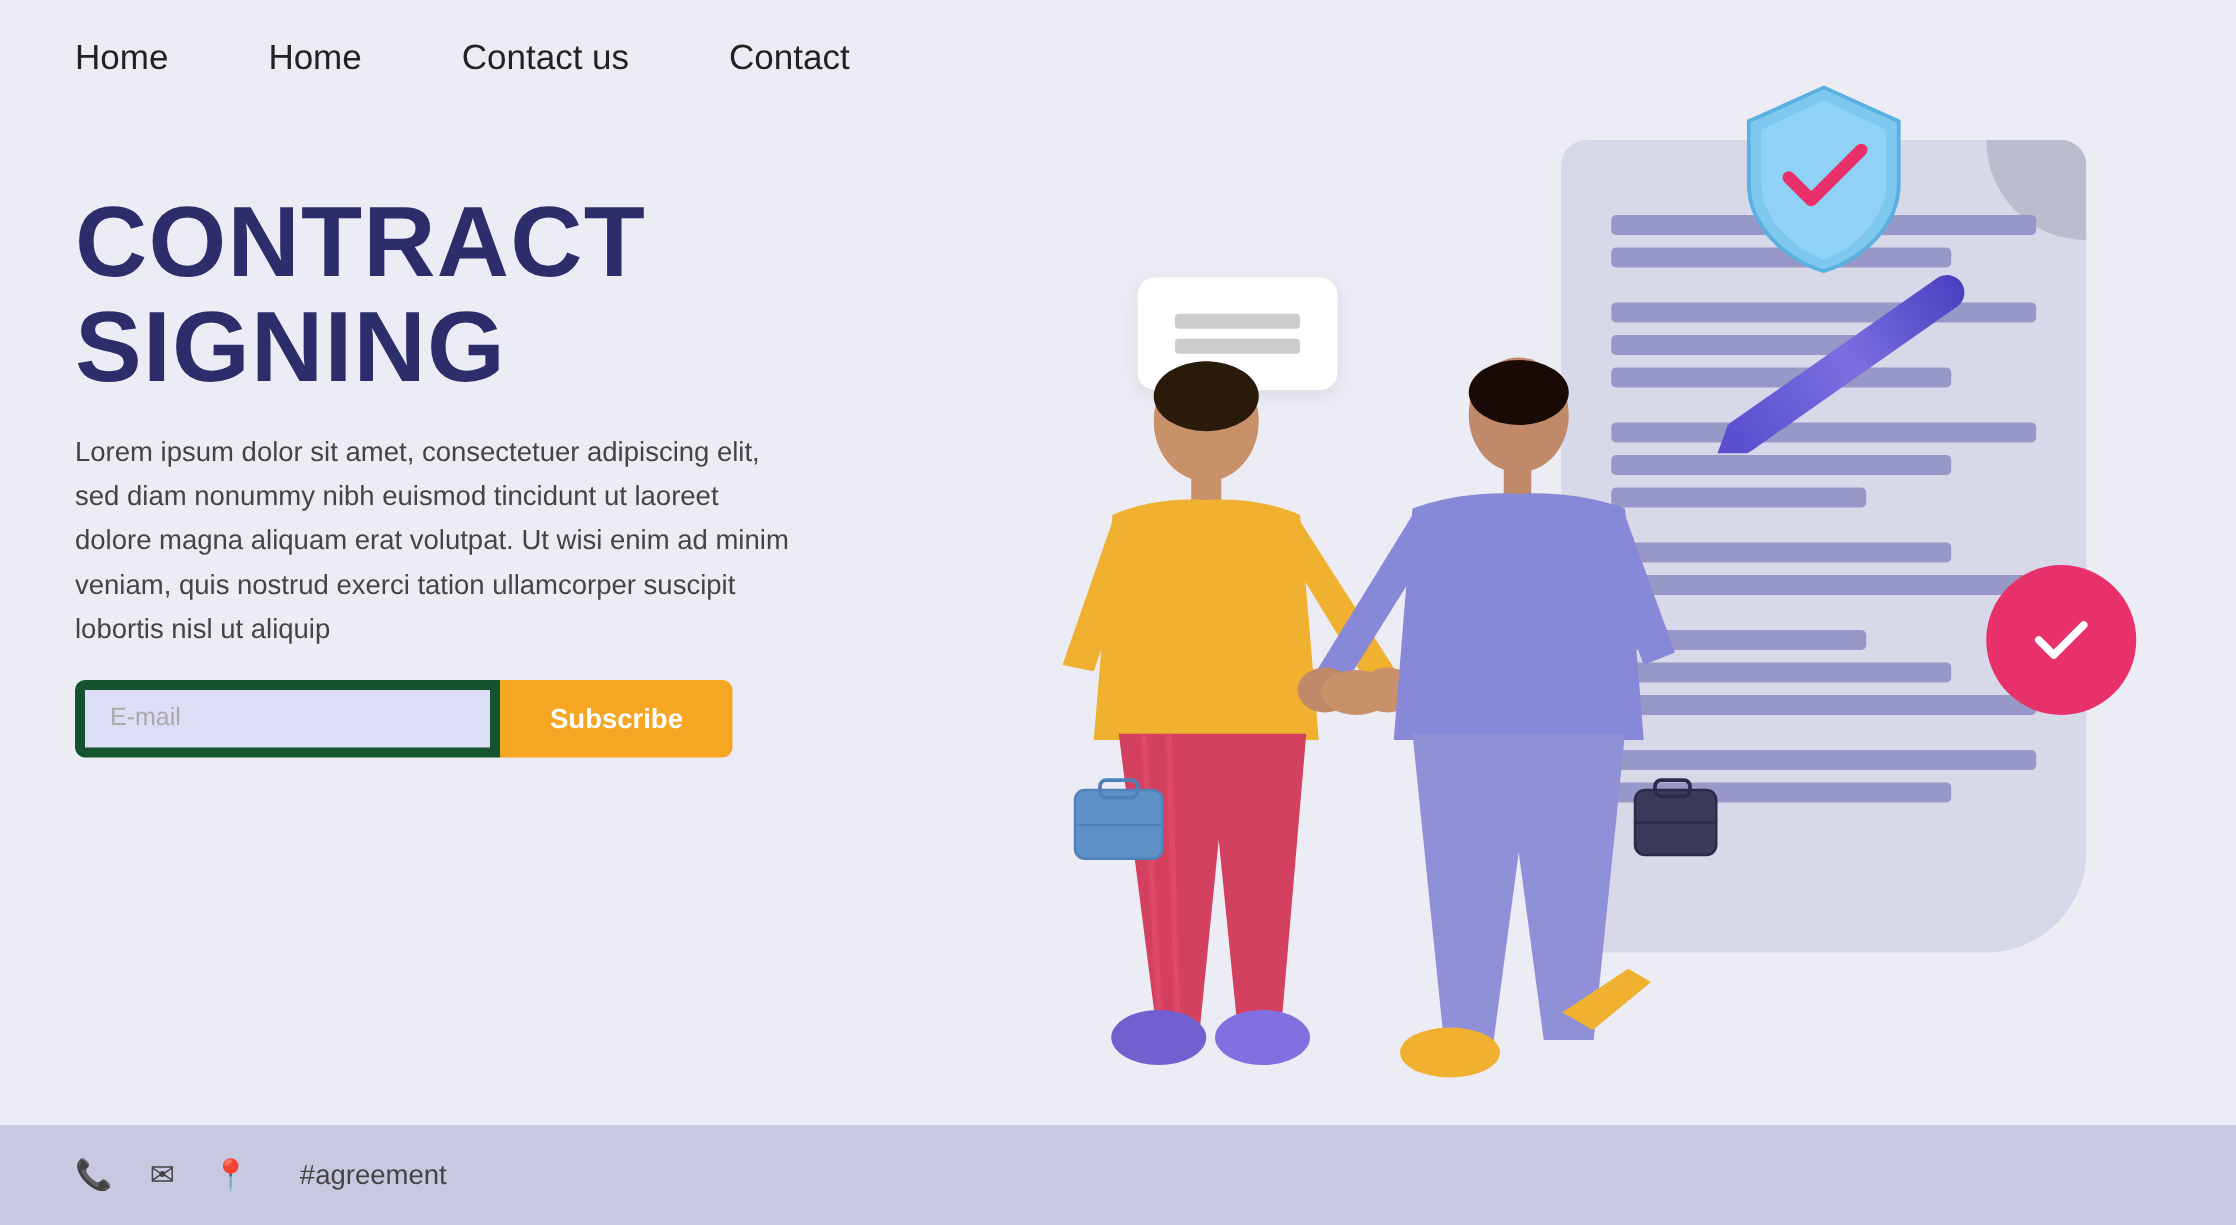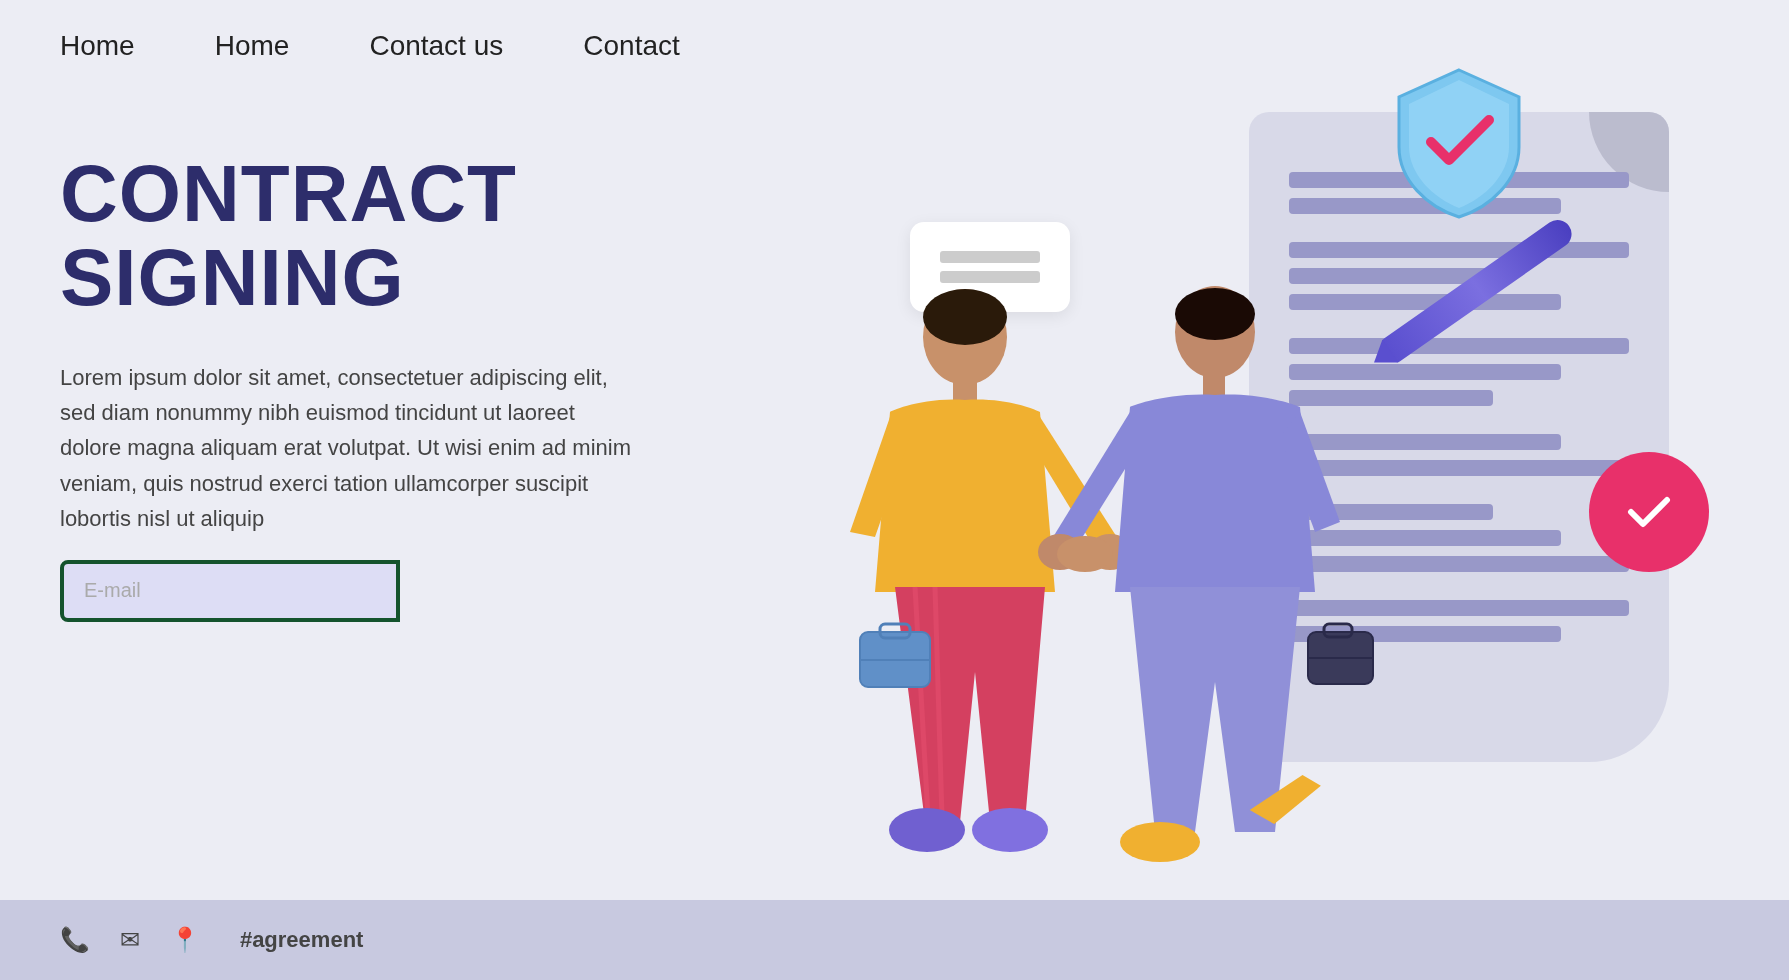--- a/index.html
+++ b/index.html
@@ -38,39 +38,39 @@
       flex: 0 0 650px;
       padding-top: 60px;
     }
     .hero-title {
       font-size: 80px;
       font-weight: 900;
       color: #2d2d6b;
       text-transform: uppercase;
       line-height: 1.05;
       letter-spacing: 1px;
-      margin-bottom: 40px;
+      margin-bottom: 24px;
     }
     .hero-description {
       font-size: 22px;
       color: #444;
       line-height: 1.6;
       max-width: 580px;
       margin-bottom: 24px;
     }
     .subscribe-row {
       display: flex;
       gap: 0;
       align-items: center;
     }
     .email-input {
       width: 340px;
       height: 62px;
       background: #ddddf5;
-      border: 4px solid #14532d;
+      border: 8px solid #14532d;
       border-radius: 8px 0 0 8px;
       padding: 0 20px;
       font-size: 20px;
       color: #888;
       outline: none;
     }
     .email-input::placeholder { color: #aaa; }
     .subscribe-btn {
       height: 62px;
       padding: 0 40px;
@@ -224,41 +224,42 @@
       padding: 0 60px;
       gap: 30px;
     }
     .footer-icon {
       font-size: 24px;
       color: #444;
     }
     .footer-tag {
       font-size: 22px;
       color: #444;
-      font-weight: 700;
+      font-weight: 400;
       margin-left: 10px;
     }
   </style>
 </head>
 <body>
 
 <nav>
   <a>Home</a>
   <a>Home</a>
   <a>Contact us</a>
   <a>Contact</a>
 </nav>
 
 <div class="main-content">
 
   <div class="left-side">
     <h1 class="hero-title">CONTRACT SIGNING</h1>
     <p class="hero-description">Lorem ipsum dolor sit amet, consectetuer adipiscing elit, sed diam nonummy nibh euismod tincidunt ut laoreet dolore magna aliquam erat volutpat. Ut wisi enim ad minim veniam, quis nostrud exerci tation ullamcorper suscipit lobortis nisl ut aliquip</p>
     <div class="subscribe-row">
       <input class="email-input" type="email" placeholder="E-mail" style="">
+      <button class="subscribe-btn">Subscribe</button>
     </div>
   </div>
 
   <div class="right-side">
 
     <div class="doc-scroll">
       <div class="doc-lines">
         <div class="doc-line-group">
           <div class="doc-line full"></div>
           <div class="doc-line medium"></div>

